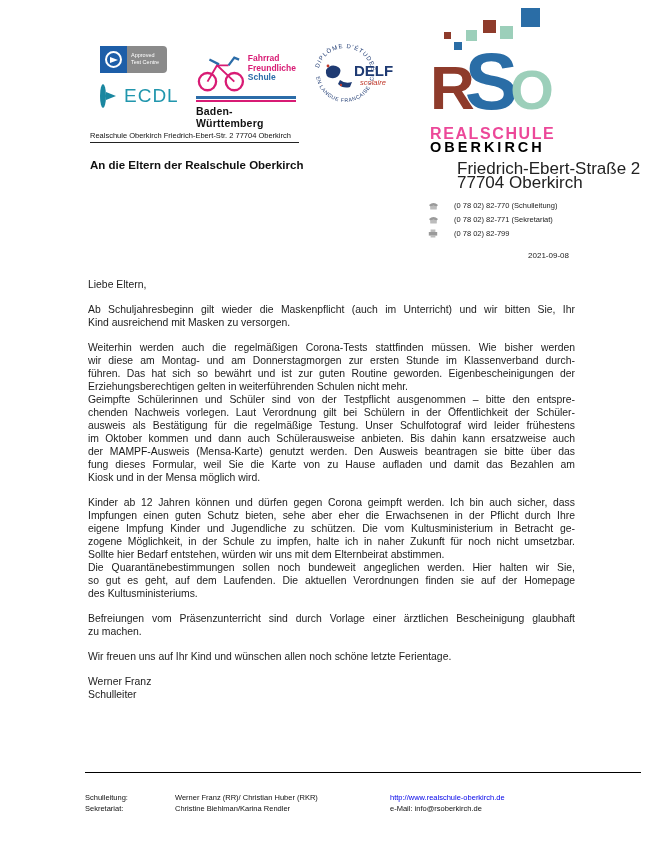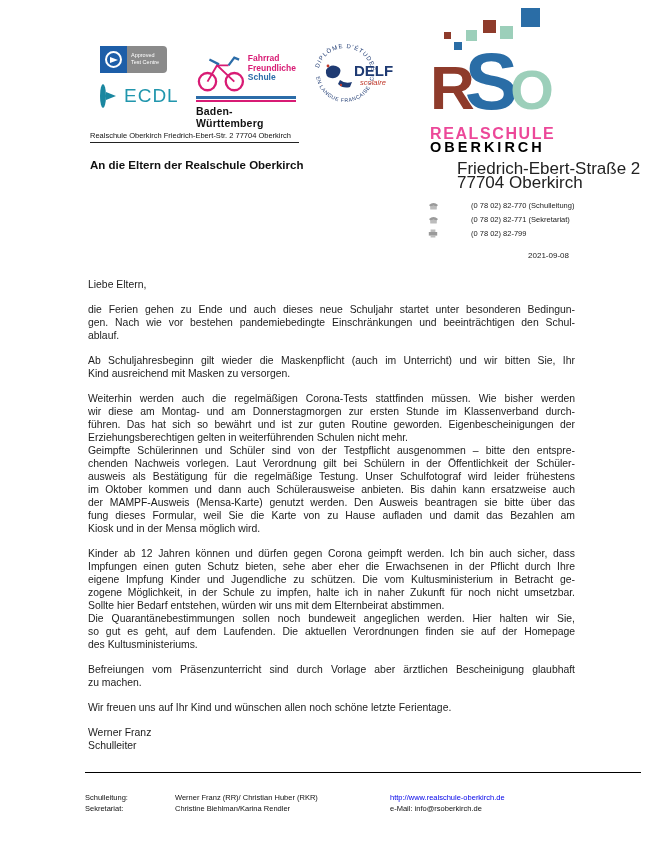--- a/index.html
+++ b/index.html
@@ -58,21 +58,21 @@
   
   .sender-line { position:absolute; left:90px; top:131px; font-size:7.5px; color:#111;
      border-bottom:1px solid #222; padding:0 8px 2px 0; }
   .recipient-heading { position:absolute; left:90px; top:159px; font-size:11.5px; font-weight:bold; color:#111; }
 
   .contact { position:absolute; left:428px; top:162px; width:215px; }
   .contact .street, .contact .city { font-size:17px; line-height:14px; color:#222;margin-left:29px; }
   .contact-rows { margin-top:8px; }
   .c-row { display:flex; align-items:center; height:14px; }
   .c-ico { width:13px; display:flex; align-items:center; }
-  .c-txt { font-size:7.5px; color:#222; margin-left:30px; }
+  .c-txt { font-size:7.5px; color:#222; margin-left:13px; }
   .c-date { font-size:8px; color:#222; margin-top:11px; margin-left:26px;text-align:center; }
 
   
   .letter { position:absolute; left:88px; top:278px; width:487px; font-size:10.4px; line-height:13px; color:#1c1c1c; }
   .para { text-align:left; }
   .para.gap { margin-top:12px; }
   .para div.jl { text-align:justify; text-align-last:justify; text-justify:inter-word; white-space:nowrap; }
   .sig { margin-top:12px; }
   .sig div { line-height:13px; }
 
@@ -201,25 +201,20 @@
         </span>
         <span class="c-txt">(0 78 02) 82-799</span>
       </div>
     </div>
     <div class="c-date">2021-09-08</div>
   </div>
 
   <div class="letter">
     <div class="salutation">Liebe Eltern,</div>
     <div class="para gap">
-        <div class="jl">die Ferien gehen zu Ende und auch dieses neue Schuljahr startet unter besonderen Bedingun-</div>
-        <div class="jl">gen. Nach wie vor bestehen pandemiebedingte Einschränkungen und beeinträchtigen den Schul-</div>
-        <div>ablauf.</div>
-      </div>
-    <div class="para gap">
         <div class="jl">Ab Schuljahresbeginn gilt wieder die Maskenpflicht (auch im Unterricht) und wir bitten Sie, Ihr</div>
         <div>Kind ausreichend mit Masken zu versorgen.</div>
       </div>
     <div class="para gap">
         <div class="jl">Weiterhin werden auch die regelmäßigen Corona-Tests stattfinden müssen. Wie bisher werden</div>
         <div class="jl">wir diese am Montag- und am Donnerstagmorgen zur ersten Stunde im Klassenverband durch-</div>
         <div class="jl">führen. Das hat sich so bewährt und ist zur guten Routine geworden. Eigenbescheinigungen der</div>
         <div>Erziehungsberechtigen gelten in weiterführenden Schulen nicht mehr.</div>
       </div>
     <div class="para">
@@ -237,21 +232,21 @@
         <div class="jl">eigene Impfung Kinder und Jugendliche zu schützen. Die vom Kultusministerium in Betracht ge-</div>
         <div class="jl">zogene Möglichkeit, in der Schule zu impfen, halte ich in naher Zukunft für noch nicht umsetzbar.</div>
         <div>Sollte hier Bedarf entstehen, würden wir uns mit dem Elternbeirat abstimmen.</div>
       </div>
     <div class="para">
         <div class="jl">Die Quarantänebestimmungen sollen noch bundeweit angeglichen werden. Hier halten wir Sie,</div>
         <div class="jl">so gut es geht, auf dem Laufenden. Die aktuellen Verordnungen finden sie auf der Homepage</div>
         <div>des Kultusministeriums.</div>
       </div>
     <div class="para gap">
-        <div class="jl">Befreiungen vom Präsenzunterricht sind durch Vorlage aber ärztlichen Bescheinigung glaubhaft</div>
+        <div class="jl">Befreiungen vom Präsenzunterricht sind durch Vorlage einer ärztlichen Bescheinigung glaubhaft</div>
         <div>zu machen.</div>
       </div>
     <div class="para gap">
         <div>Wir freuen uns auf Ihr Kind und wünschen allen noch schöne letzte Ferientage.</div>
       </div>
     <div class="sig">
       <div>Werner Franz</div>
       <div>Schulleiter</div>
     </div>
   </div>

